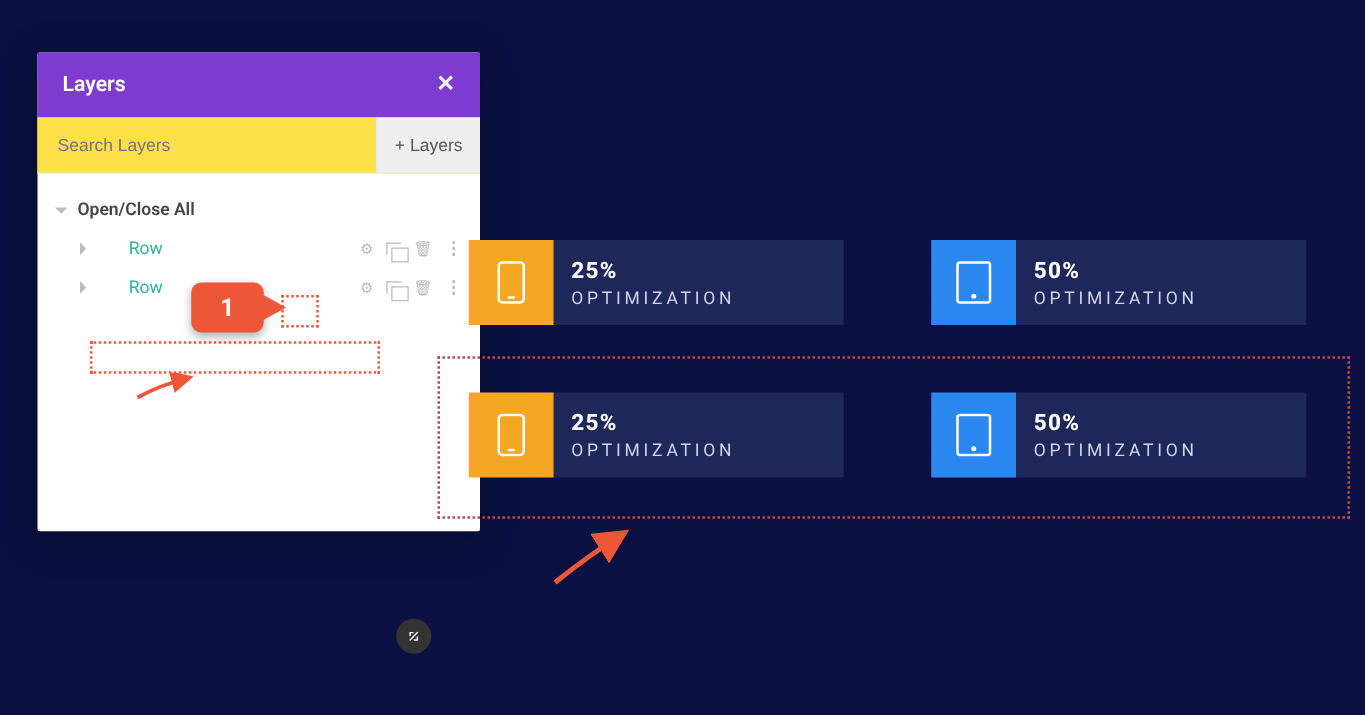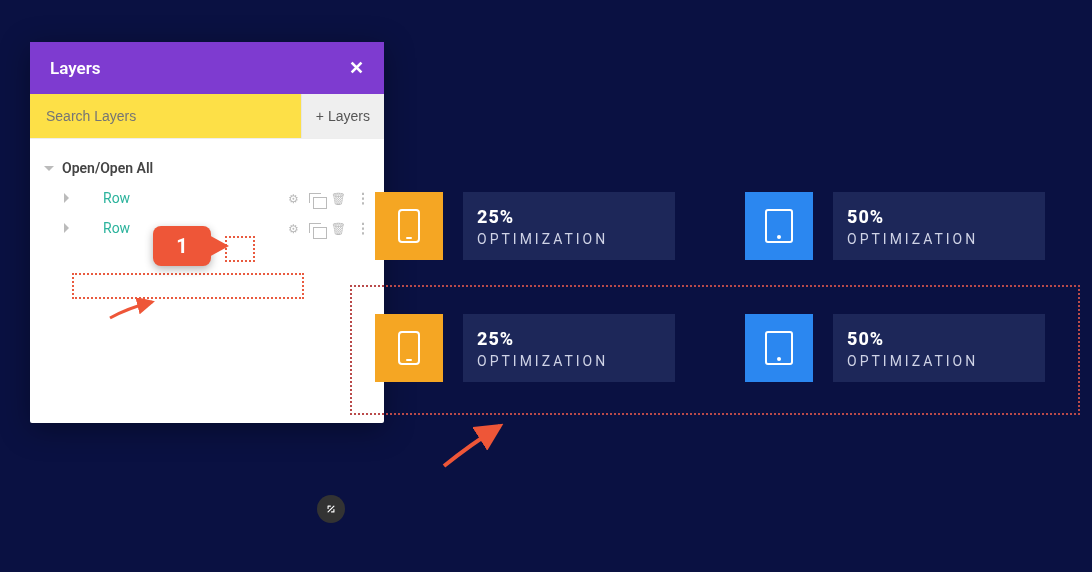--- a/index.html
+++ b/index.html
@@ -152,21 +152,20 @@
     justify-content: center;
   }
   .card .text-cell {
     flex: 1;
     background: #1d2759;
     color: #fff;
     padding: 14px 14px;
     display: flex;
     flex-direction: column;
     justify-content: center;
-    margin-left: 20px;
   }
   .card .pct { font-weight: 800; font-size: 18px; letter-spacing: 1px; }
   .card .lbl { font-size: 14px; letter-spacing: 3px; margin-top: 4px; color: #cfd3e6; }
   .card.orange .icon-cell { background: #f5a623; }
   .card.blue   .icon-cell { background: #2b87f0; }
 
   
   .dev-icon {
     width: 22px; height: 34px;
     border: 2.5px solid #fff;
@@ -233,21 +232,21 @@
   <div class="search-row">
     <input class="search-input" placeholder="Search Layers" style="">
     <button class="filter-btn">
       <span>+</span>
       <span>Layers</span>
     </button>
   </div>
   <div class="tree">
     <div class="tree-row">
       <span class="tree-caret"></span>
-      <span class="open-close">Open/Open All</span>
+      <span class="open-close">Open/Close All</span>
     </div>
     <div class="tree-row row-row">
       <span class="tree-caret right"></span>
       <span class="label">Row</span>
       <div class="tree-actions">
         <span class="icon-gear"></span>
         <span class="icon-dup"></span>
         <span class="icon-trash"></span>
         <span class="icon-more"></span>
       </div>

